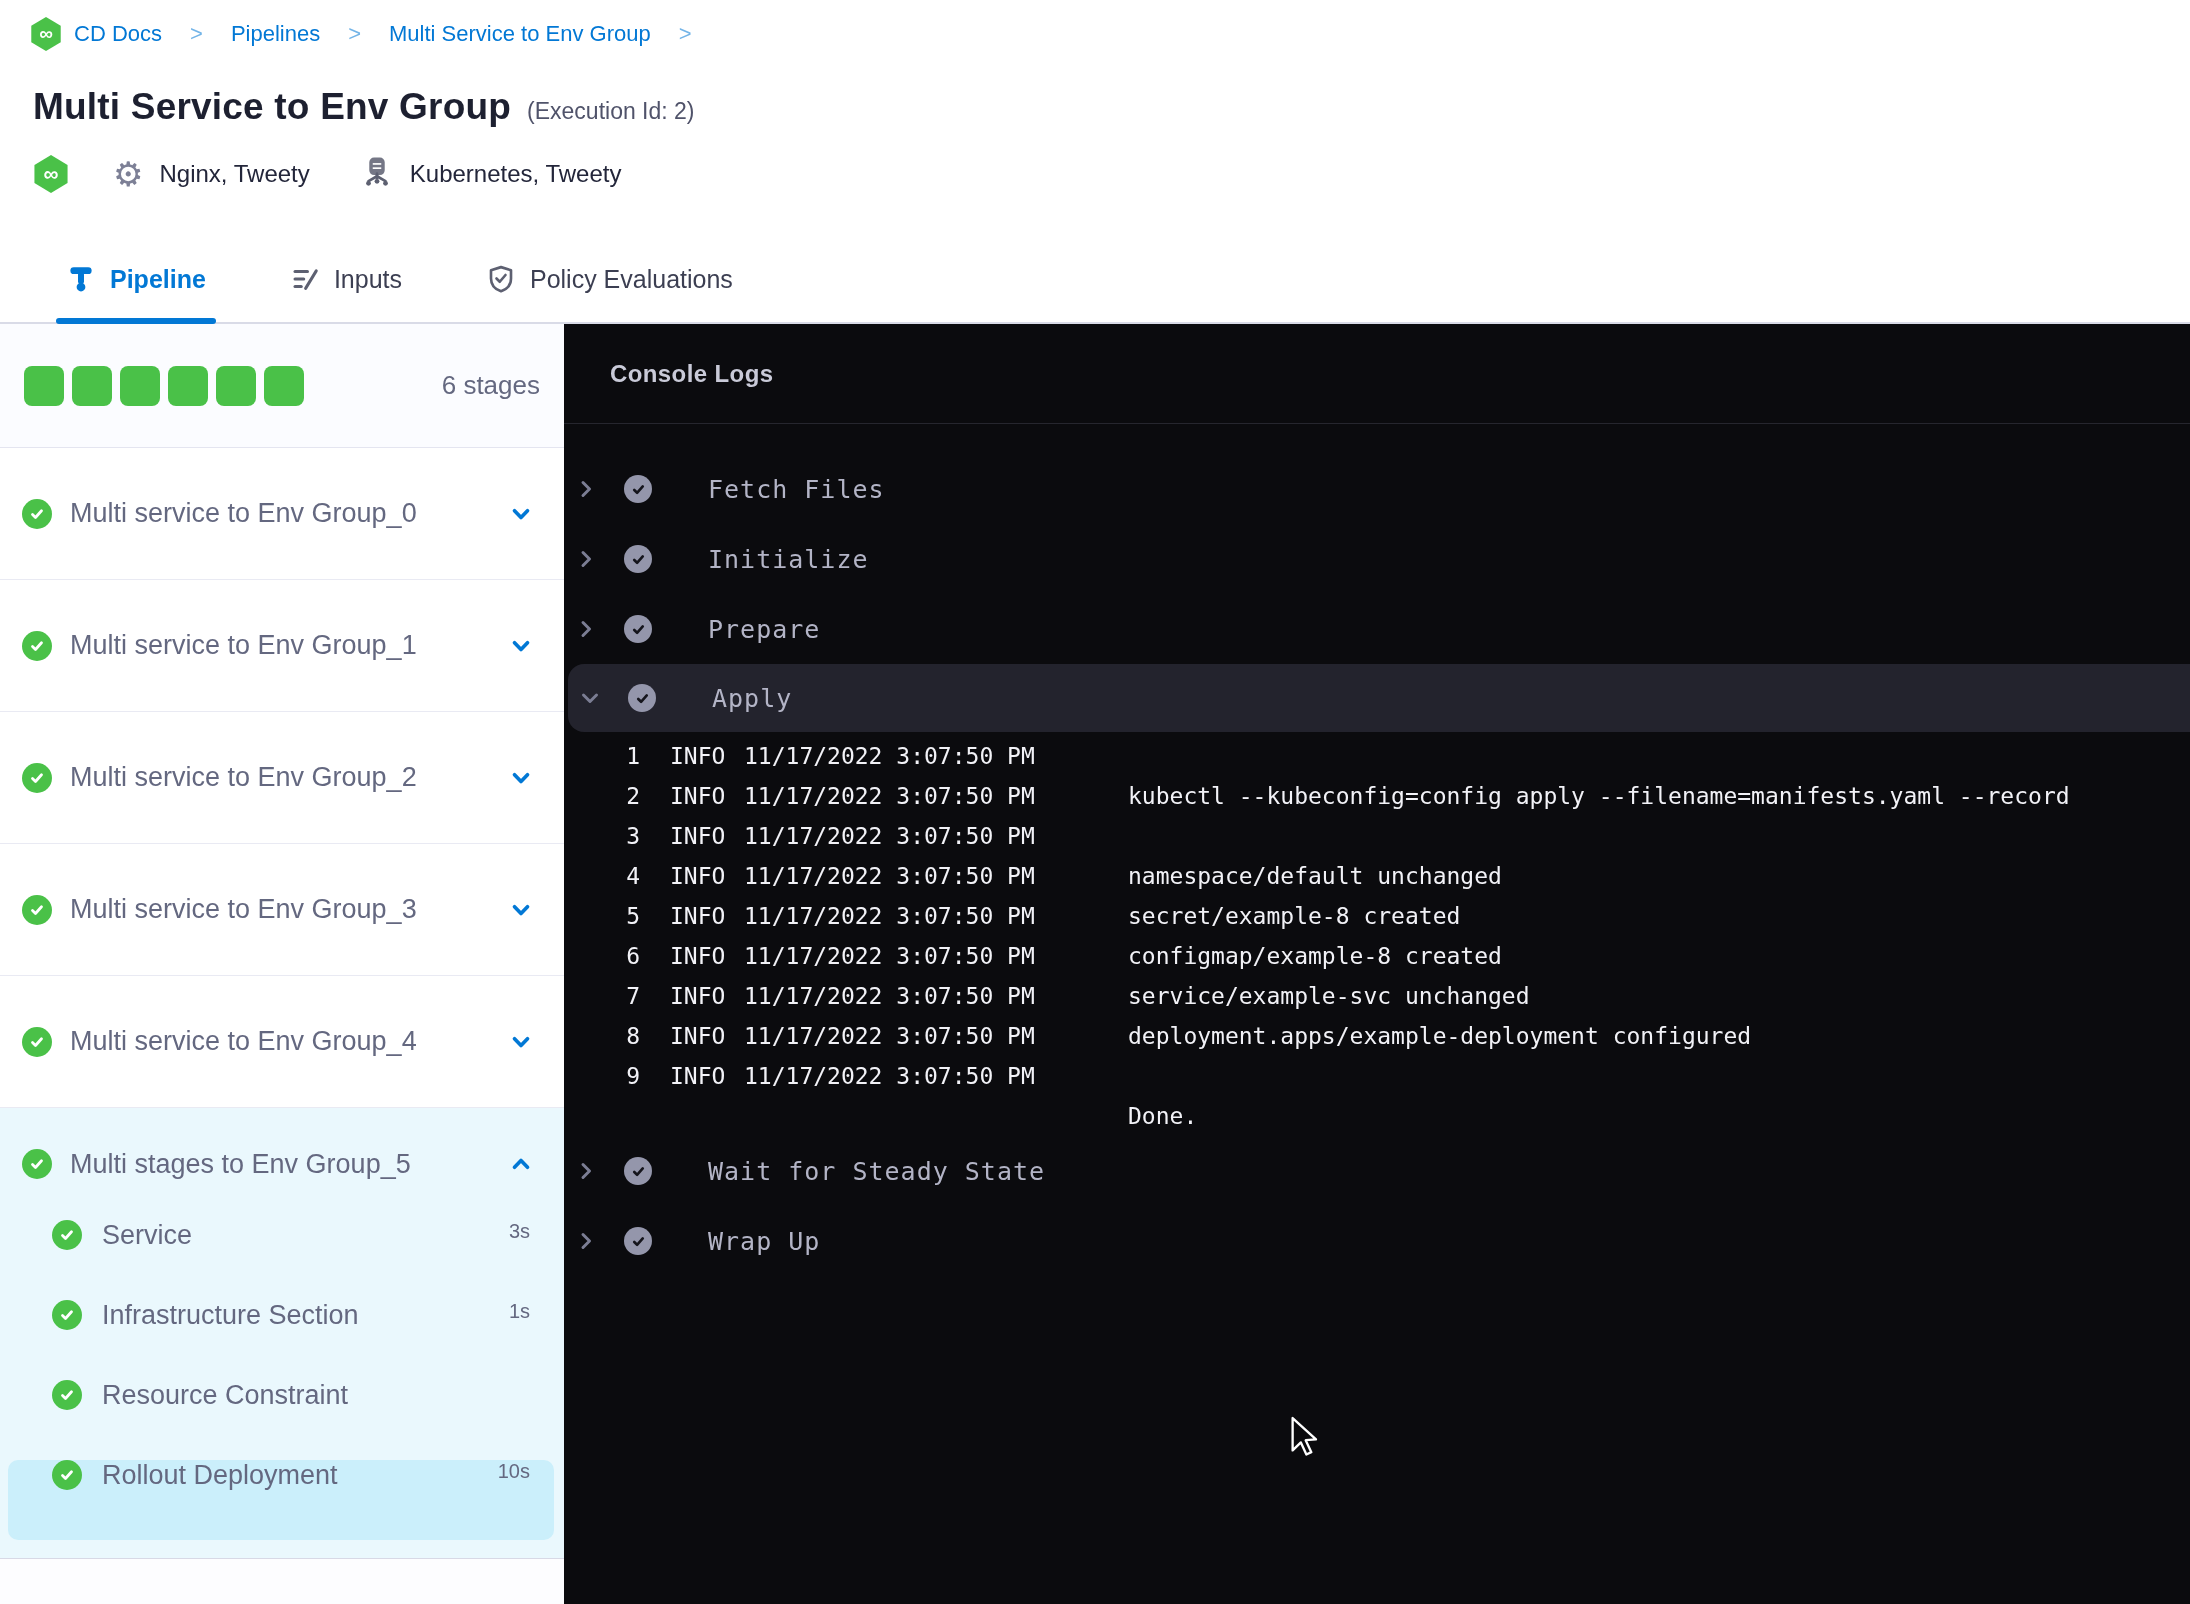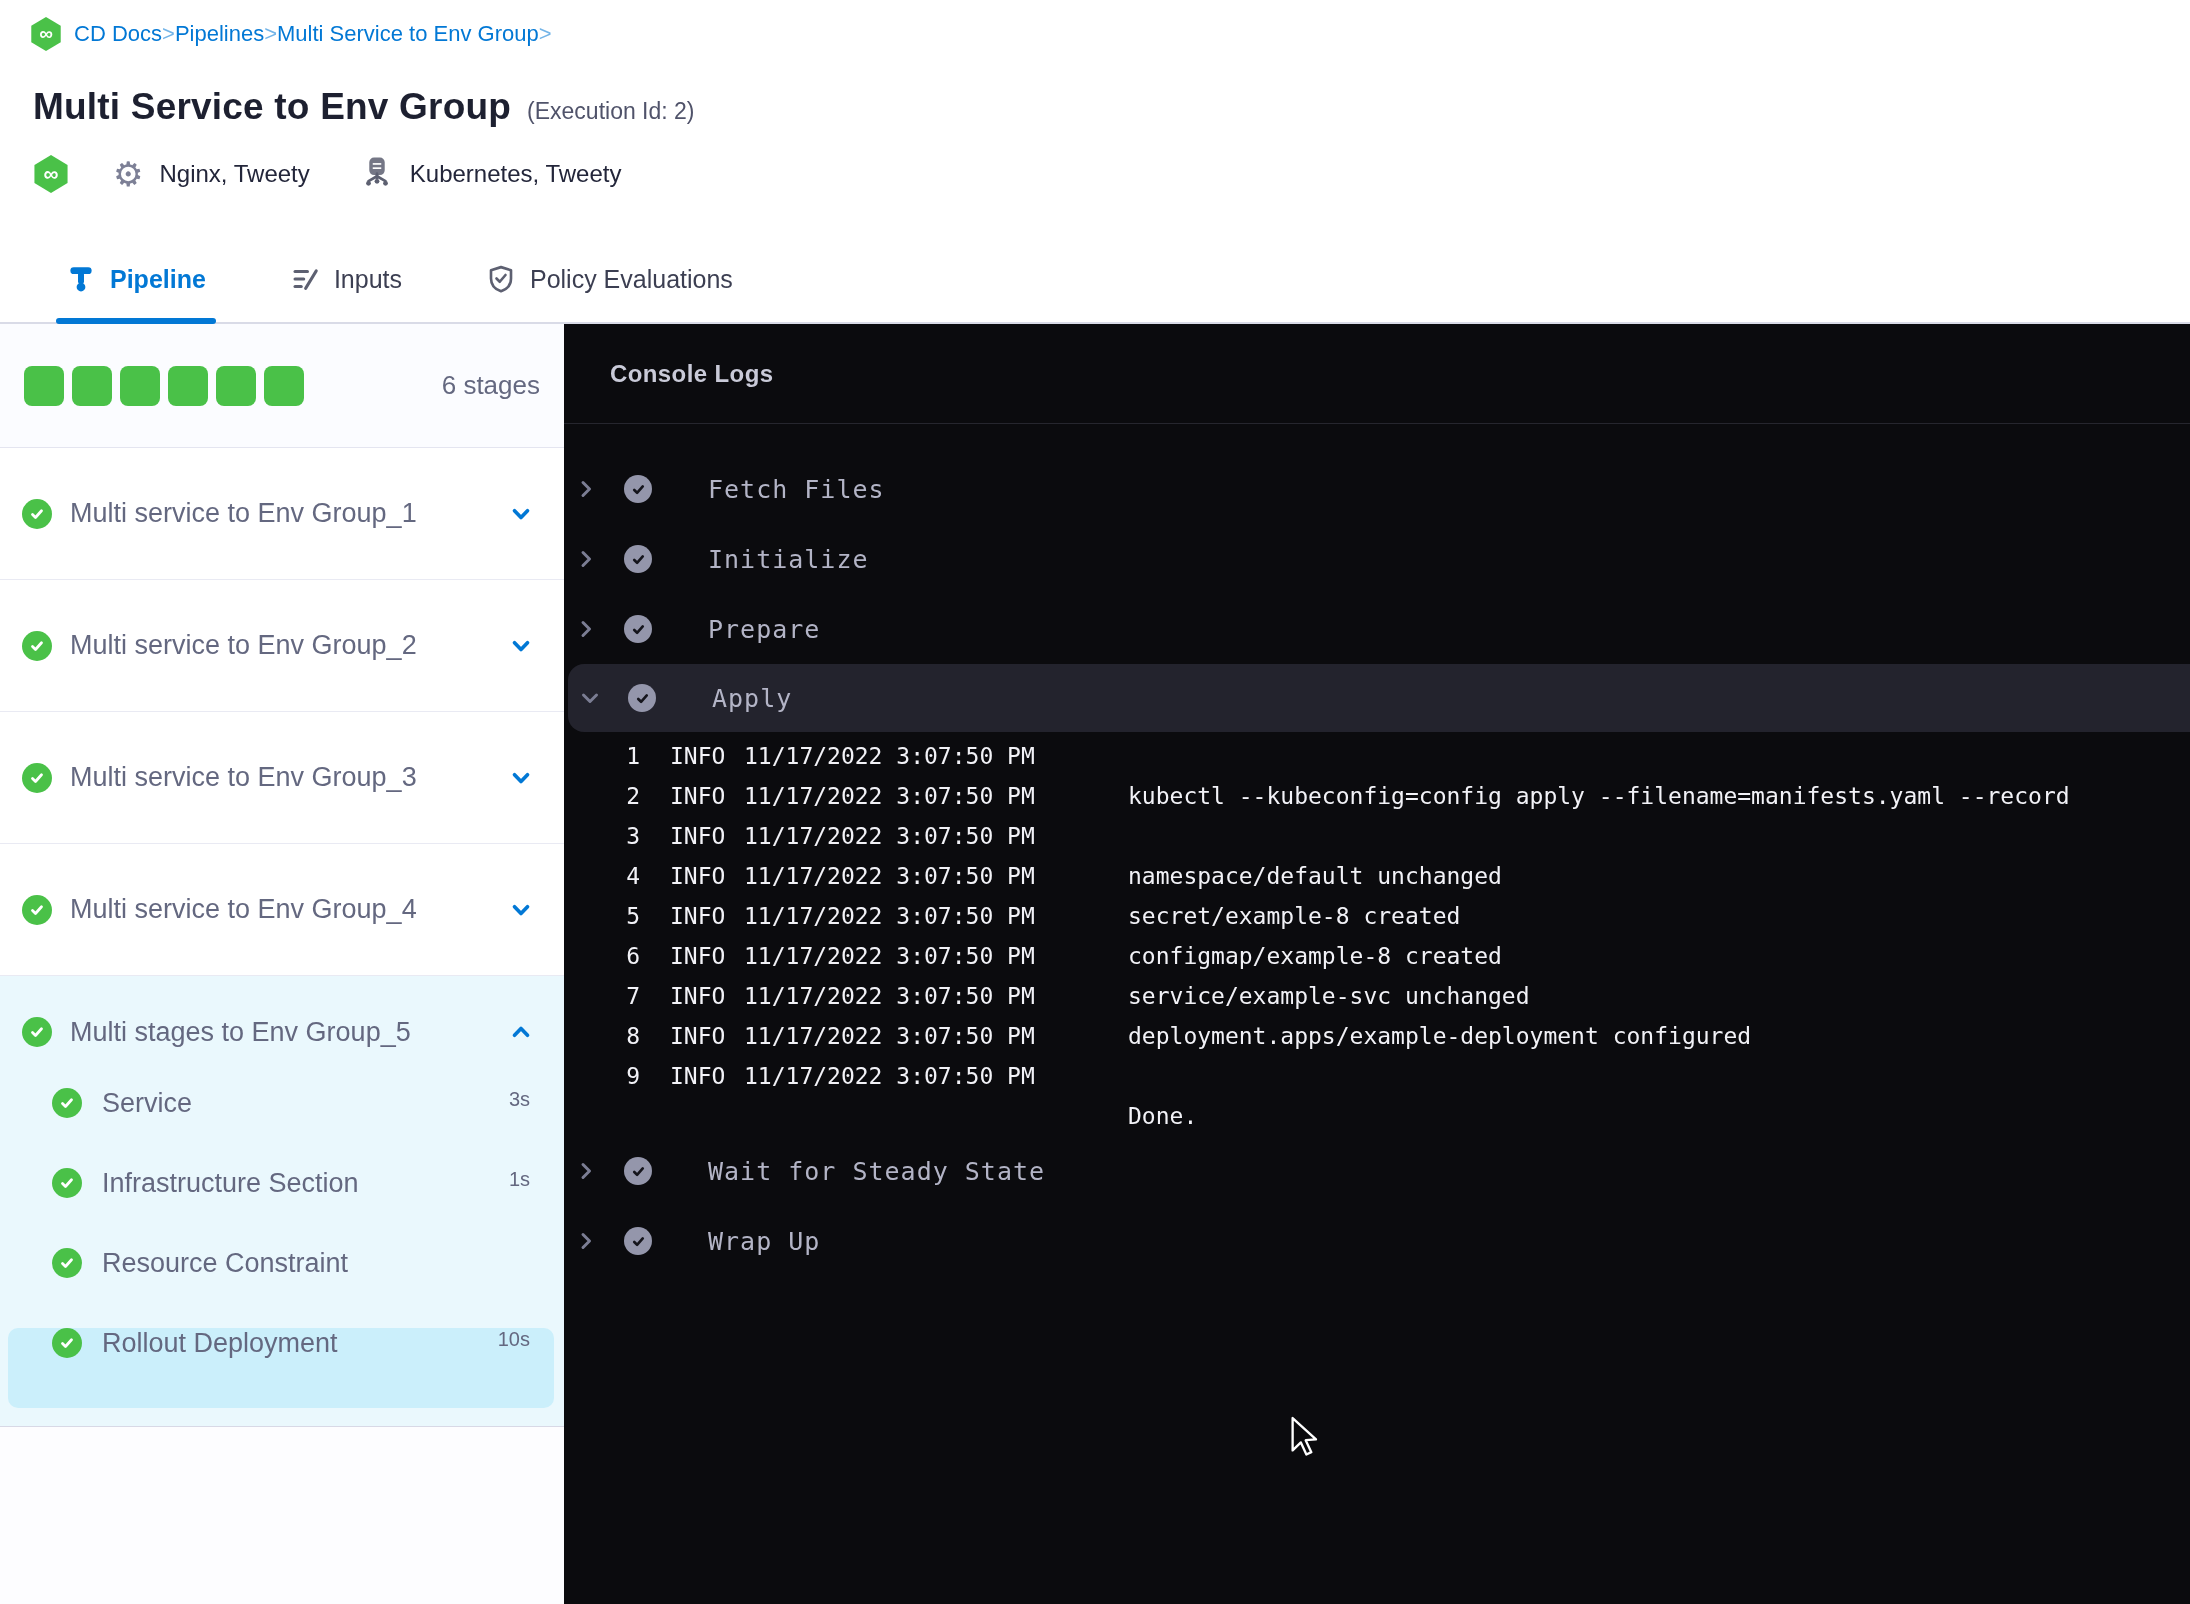--- a/index.html
+++ b/index.html
@@ -72,21 +72,21 @@
   .cursor { position:absolute; left:1288px; top:1416px; pointer-events:none; }
 </style>
 </head>
 <body>
 
 <div class="app">
 
   <div class="header">
     <div class="breadcrumb-row">
       <span class="hexagon small">∞</span>
-      <span id="breadcrumb-items" style="display:flex;align-items:center;gap:0">
+      <span id="breadcrumb-items" style="display:flex;align-items:center;gap:28px">
           <span class="crumb">CD Docs</span>
           <span class="crumb-sep">&gt;</span>
           <span class="crumb">Pipelines</span>
           <span class="crumb-sep">&gt;</span>
           <span class="crumb">Multi Service to Env Group</span>
           <span class="crumb-sep">&gt;</span>
         </span>
     </div>
     <div class="title-row">
       <span class="page-title">Multi Service to Env Group</span>
@@ -162,20 +162,33 @@
           </div>
         <span class="stages-count">6 stages</span>
       </div>
       <div id="stage-list">
           <div class="stage-row">
             <span class="check">
               <svg width="18" height="18" viewBox="0 0 18 18">
                 <polyline points="4.5,9.5 7.5,12.5 13.5,5.8" fill="none" stroke="#ffffff" stroke-width="2.8" stroke-linecap="round" stroke-linejoin="round"></polyline>
               </svg>
             </span>
+            <span class="stage-label">Multi service to Env Group_0</span>
+            <span class="chev">
+              <svg width="26" height="26" viewBox="0 0 24 24">
+                <polyline points="6,9 12,15.2 18,9" fill="none" stroke="#0278d5" stroke-width="3.4" stroke-linecap="round" stroke-linejoin="round"></polyline>
+              </svg>
+            </span>
+          </div>
+          <div class="stage-row">
+            <span class="check">
+              <svg width="18" height="18" viewBox="0 0 18 18">
+                <polyline points="4.5,9.5 7.5,12.5 13.5,5.8" fill="none" stroke="#ffffff" stroke-width="2.8" stroke-linecap="round" stroke-linejoin="round"></polyline>
+              </svg>
+            </span>
             <span class="stage-label">Multi service to Env Group_1</span>
             <span class="chev">
               <svg width="26" height="26" viewBox="0 0 24 24">
                 <polyline points="6,9 12,15.2 18,9" fill="none" stroke="#0278d5" stroke-width="3.4" stroke-linecap="round" stroke-linejoin="round"></polyline>
               </svg>
             </span>
           </div>
           <div class="stage-row">
             <span class="check">
               <svg width="18" height="18" viewBox="0 0 18 18">

